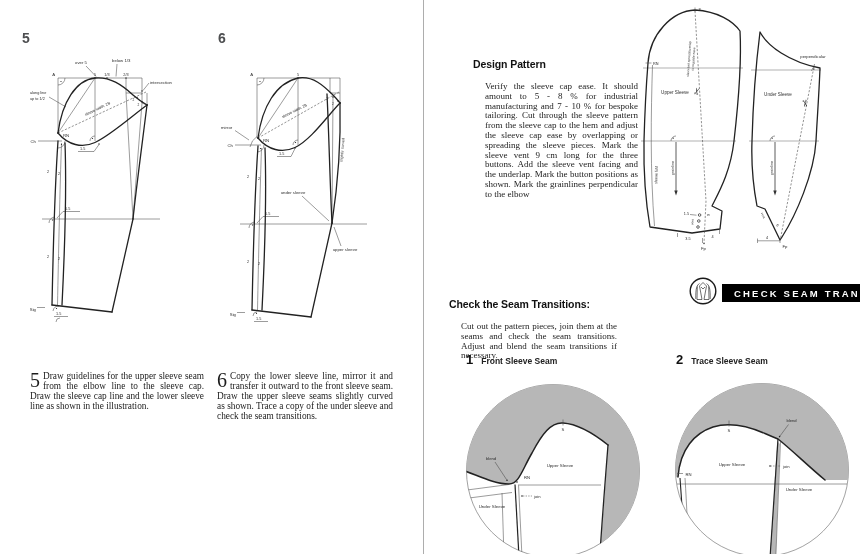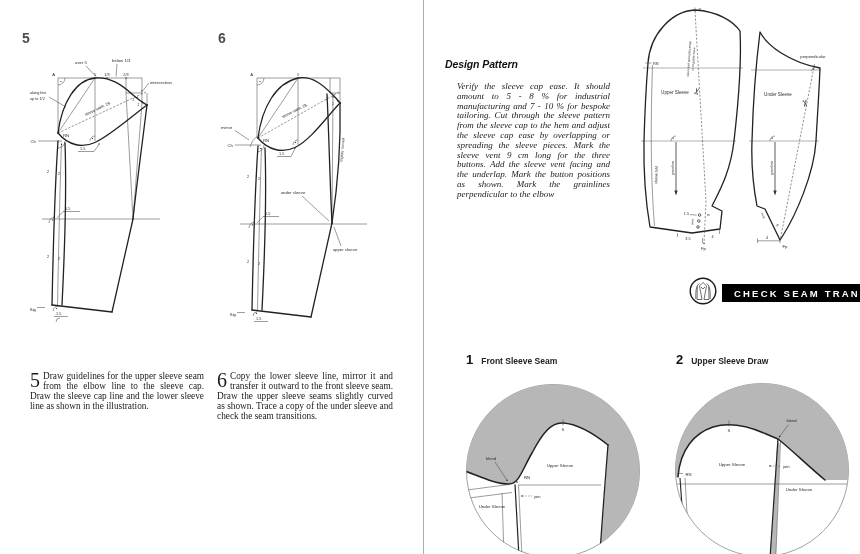--- a/index.html
+++ b/index.html
@@ -207,21 +207,21 @@
 
   <div class="abs fig-caption" style="left:30px;top:371px;width:174px;">
     <span class="dropcap">5</span><span>Draw guidelines for the upper sleeve seam from the elbow line to the sleeve cap. Draw the sleeve cap line and the lower sleeve line as shown in the illustration.</span>
   </div>
   <div class="abs fig-caption" style="left:217px;top:371px;width:176px;">
     <span class="dropcap">6</span><span>Copy the lower sleeve line, mirror it and transfer it outward to the front sleeve seam. Draw the upper sleeve seams slightly curved as shown. Trace a copy of the under sleeve and check the seam transitions.</span>
   </div>
 
   <div class="abs gutter" style="left:423px;top:0;height:554px;"></div>
 
-  <div class="abs" style="left:445px;top:58px;width:177px;font-style:italic;">
+  <div class="abs" style="left:473px;top:58px;width:177px;">
     <h3 class="rp-heading">Design Pattern</h3>
     <p class="rp-body">Verify the sleeve cap ease. It should amount to 5 - 8 % for industrial manufacturing and 7 - 10 % for bespoke tailoring. Cut through the sleeve pattern from the sleeve cap to the hem and adjust the sleeve cap ease by overlapping or spreading the sleeve pieces. Mark the sleeve vent 9 cm long for the three buttons. Add the sleeve vent facing and the underlap. Mark the button positions as shown. Mark the grainlines perpendicular to the elbow</p>
   </div>
 
   <svg class="abs" style="left:630px;top:2px;" width="230" height="250" viewBox="0 0 230 250">
 
     <g>
       <path class="g" d="M13,66 H113"></path>
       <path class="g" d="M11,139 H106"></path>
       <path class="h" d="M18,61 C20,32 42,9 65,8 C88,9.5 103,19 110,29 C112,64 108,104 104,139 C100.5,170 89,190 82,204 L92,209 L90,227 L62,231 L20,225 C15,196 13.5,166 14,139 C14.8,110 16.2,83 18,61 Z"></path>
@@ -293,28 +293,32 @@
         <path d="M18.5,7.5 C21,9 22.5,12 22.2,23"></path>
       <path d="M9.3,10.5 L9,23.5 L14,23.5"></path>
         <path d="M20.7,10.5 L21,23.5 L16,23.5"></path>
       <path d="M13,11 L15,13 L17,11"></path>
     </g>
   </svg>
   <div class="abs banner" style="left:722px;top:284px;width:138px;height:18px;">
     <span>CHECK SEAM TRANSITIONS</span>
   </div>
 
+  <div class="abs" style="left:449px;top:298px;width:180px;">
+    <h3 class="rp-heading">Check the Seam Transitions:</h3>
+    <p class="rp-body">Cut out the pattern pieces, join them at the seams and check the seam transitions. Adjust and blend the seam transitions if necessary.</p>
+  </div>
 
   <div class="abs fig-label" style="left:466px;top:352px;">
     <span class="num">1</span>
     <span class="cap">Front Sleeve Seam</span>
   </div>
   <div class="abs fig-label" style="left:676px;top:352px;">
     <span class="num">2</span>
-    <span class="cap">Upper Sleeve Draw</span>
+    <span class="cap">Trace Sleeve Seam</span>
   </div>
 
   <svg class="abs" style="left:462px;top:381px;" width="182" height="180" viewBox="0 0 182 180">
     <defs>
         <clipPath id="c1clip">
           <circle cx="91" cy="90" r="86.5"></circle>
         </clipPath>
       </defs>
     <circle cx="91" cy="90" r="86.5" fill="#ffffff" stroke="#8a8a8a" stroke-width="0.8"></circle>
     <g clip-path="url(#c1clip)">

